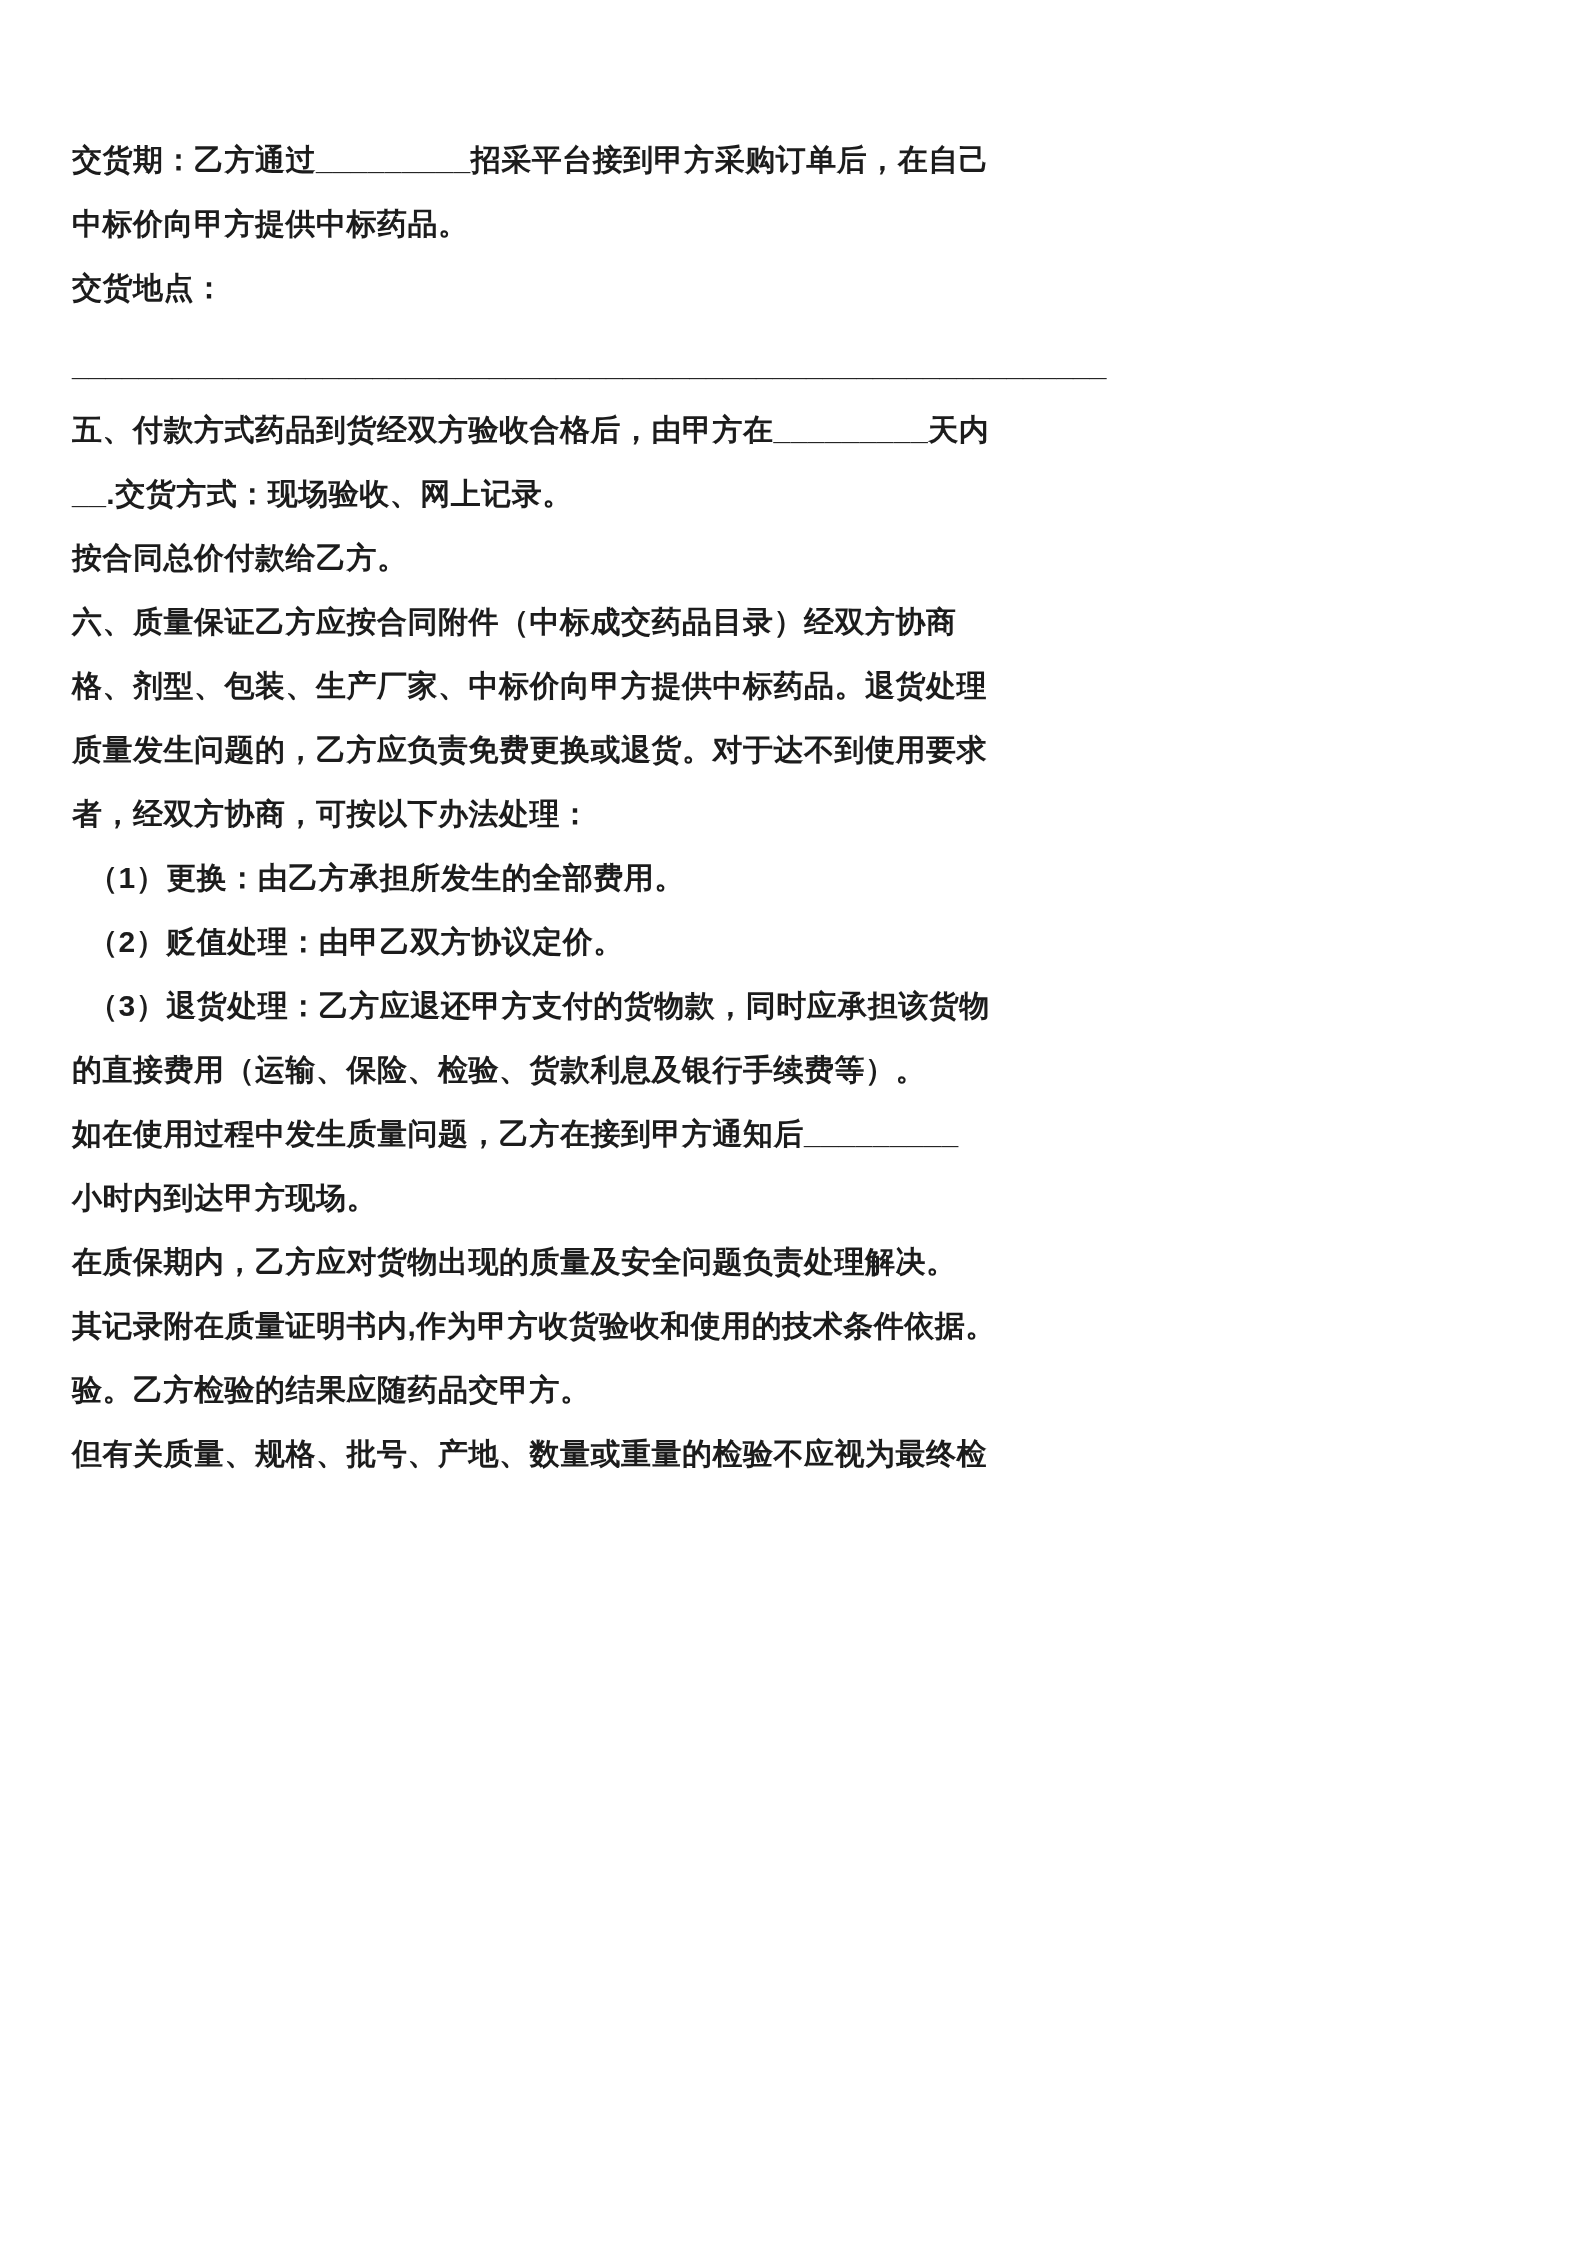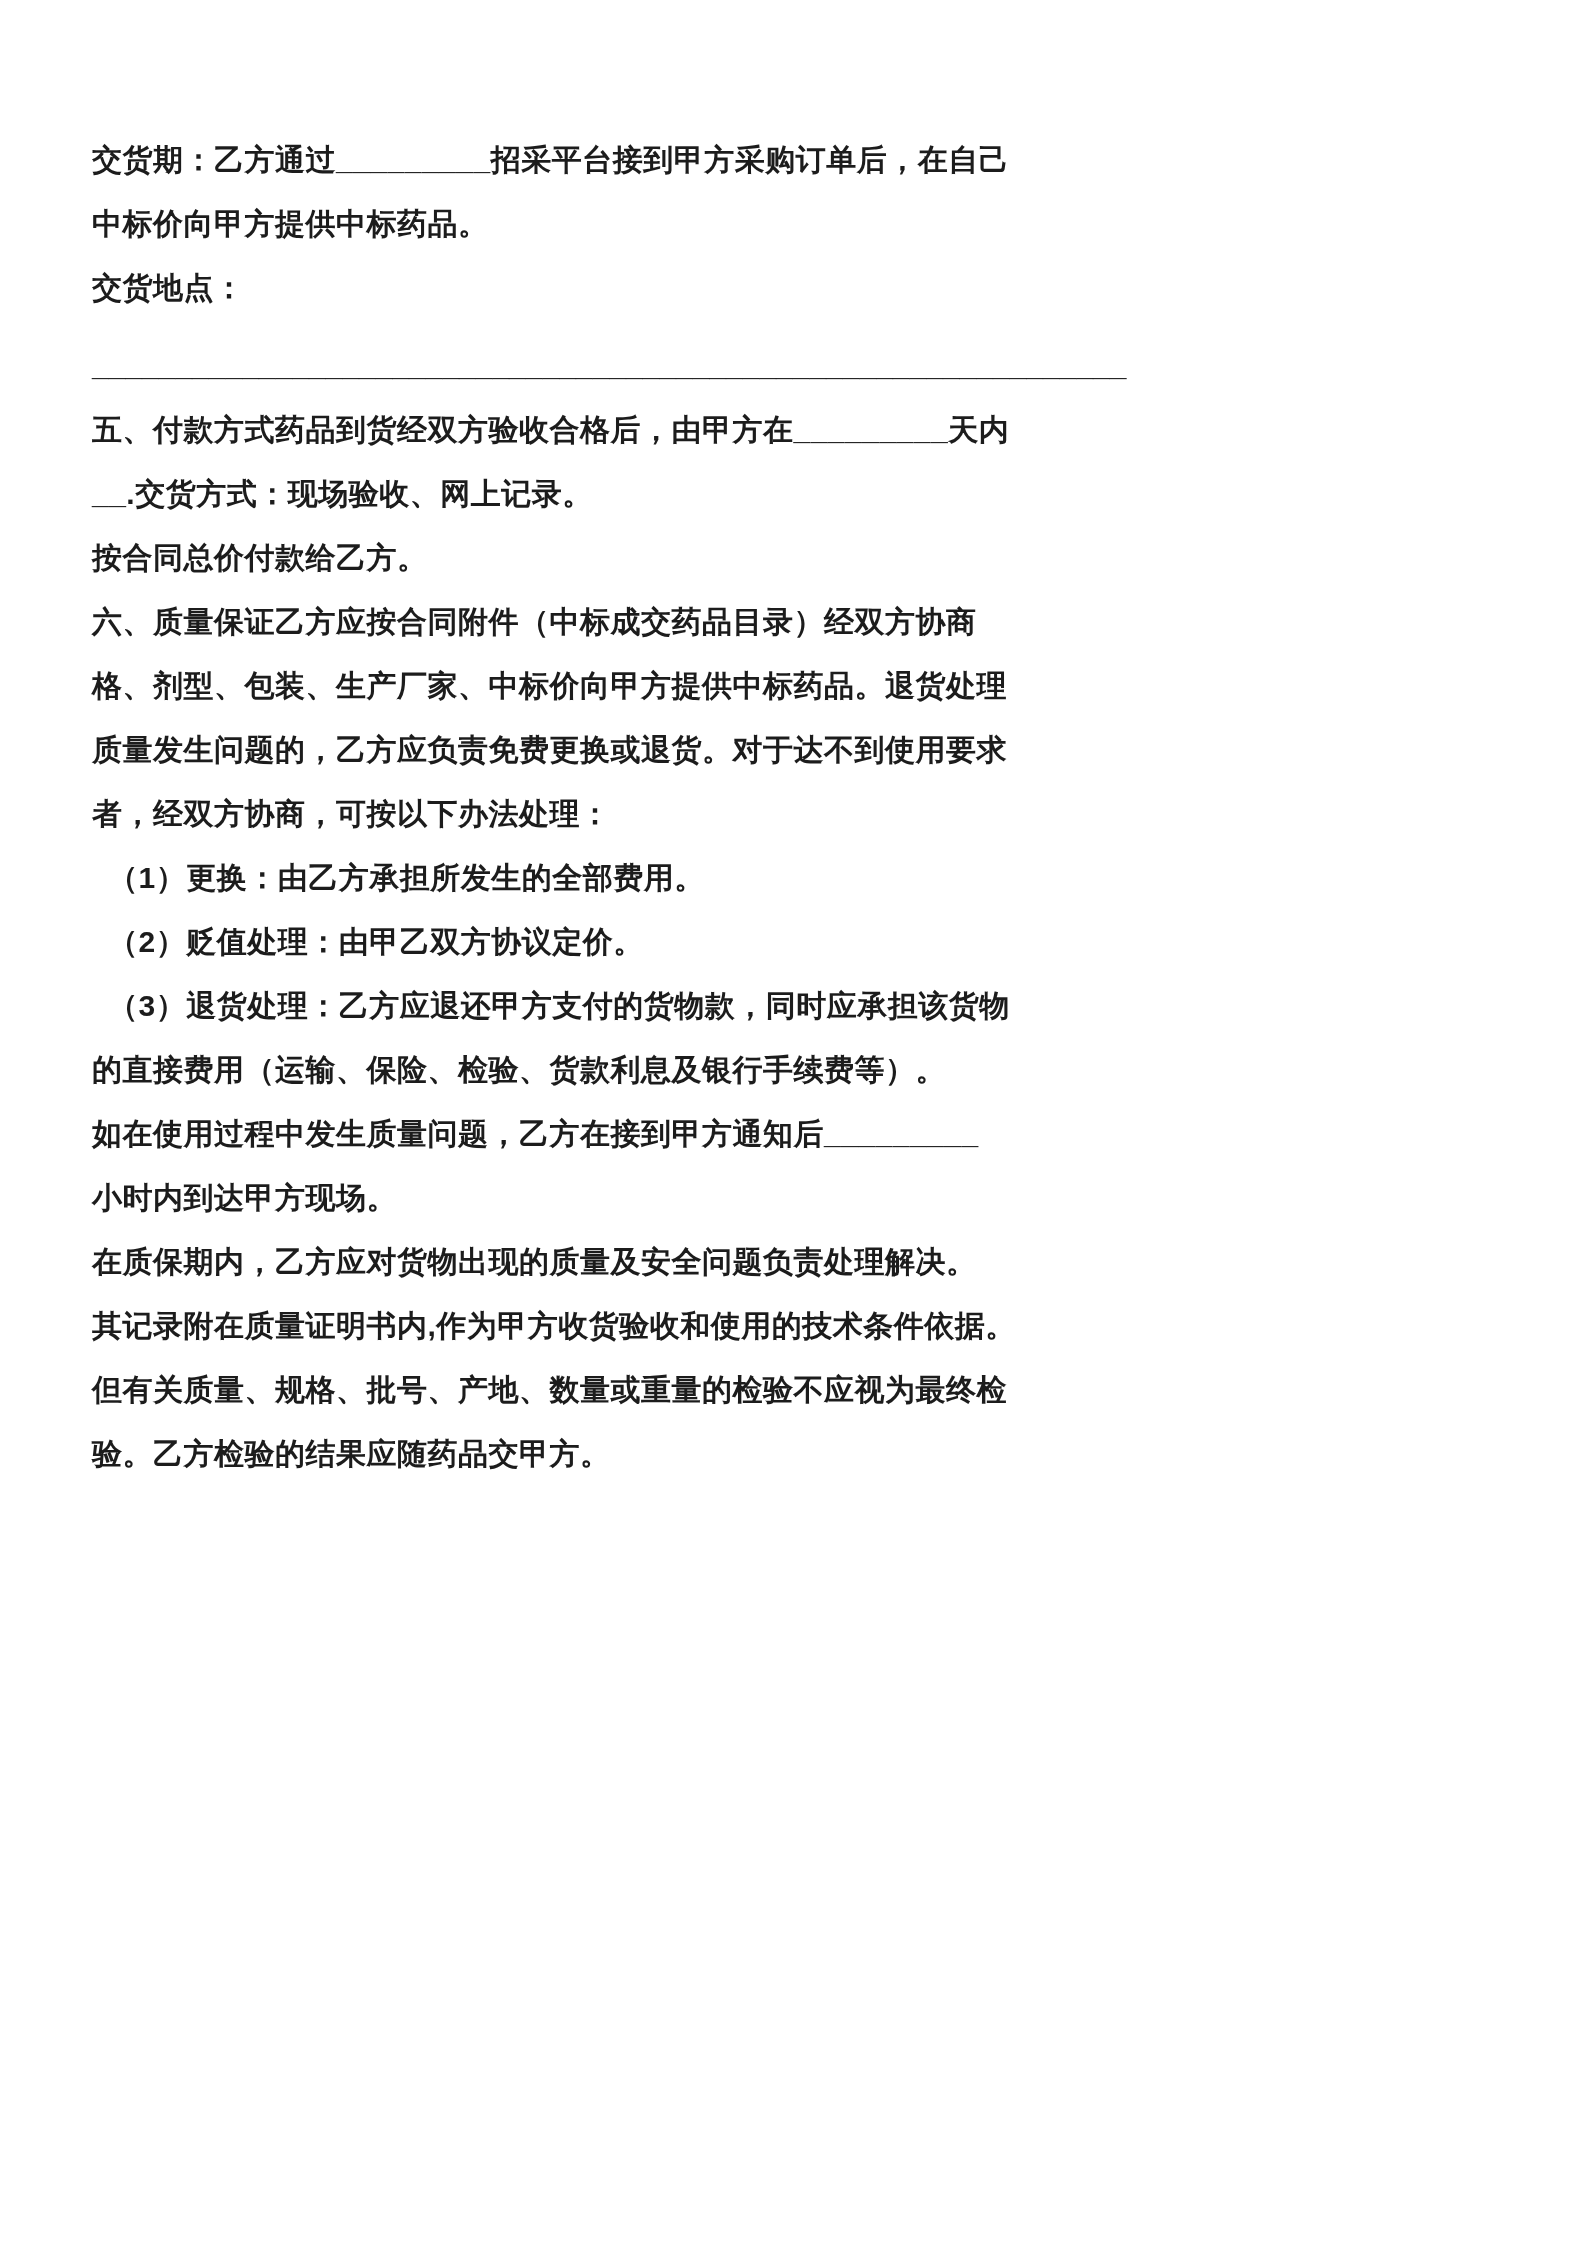--- a/index.html
+++ b/index.html
@@ -10,21 +10,21 @@
   body {
     width: 1586px;
     height: 2244px;
     font-family: "Liberation Sans", "DejaVu Sans", sans-serif;
     color: #1c1c1c;
   }
   .page {
     box-sizing: border-box;
     width: 1586px;
     height: 1795px;
-    padding: 128px 166px 0 92px;
+    padding: 128px 166px 0 72px;
     background: #ffffff;
   }
   .doc-line {
     font-size: 30px;
     font-weight: 700;
     line-height: 64px;
     letter-spacing: 0.5px;
     color: #1c1c1c;
     white-space: pre-wrap;
     word-break: break-all;
@@ -55,15 +55,15 @@
   <div class="doc-line">质量发生问题的，乙方应负责免费更换或退货。对于达不到使用要求</div>
   <div class="doc-line">者，经双方协商，可按以下办法处理：</div>
   <div class="doc-line indent">（1）更换：由乙方承担所发生的全部费用。</div>
   <div class="doc-line indent">（2）贬值处理：由甲乙双方协议定价。</div>
   <div class="doc-line indent">（3）退货处理：乙方应退还甲方支付的货物款，同时应承担该货物</div>
   <div class="doc-line">的直接费用（运输、保险、检验、货款利息及银行手续费等）。</div>
   <div class="doc-line">如在使用过程中发生质量问题，乙方在接到甲方通知后_________</div>
   <div class="doc-line">小时内到达甲方现场。</div>
   <div class="doc-line">在质保期内，乙方应对货物出现的质量及安全问题负责处理解决。</div>
   <div class="doc-line">其记录附在质量证明书内,作为甲方收货验收和使用的技术条件依据。</div>
+  <div class="doc-line">验。乙方检验的结果应随药品交甲方。</div>
   <div class="doc-line">但有关质量、规格、批号、产地、数量或重量的检验不应视为最终检</div>
-  <div class="doc-line">验。乙方检验的结果应随药品交甲方。</div>
 </div>
 
 </body></html>

